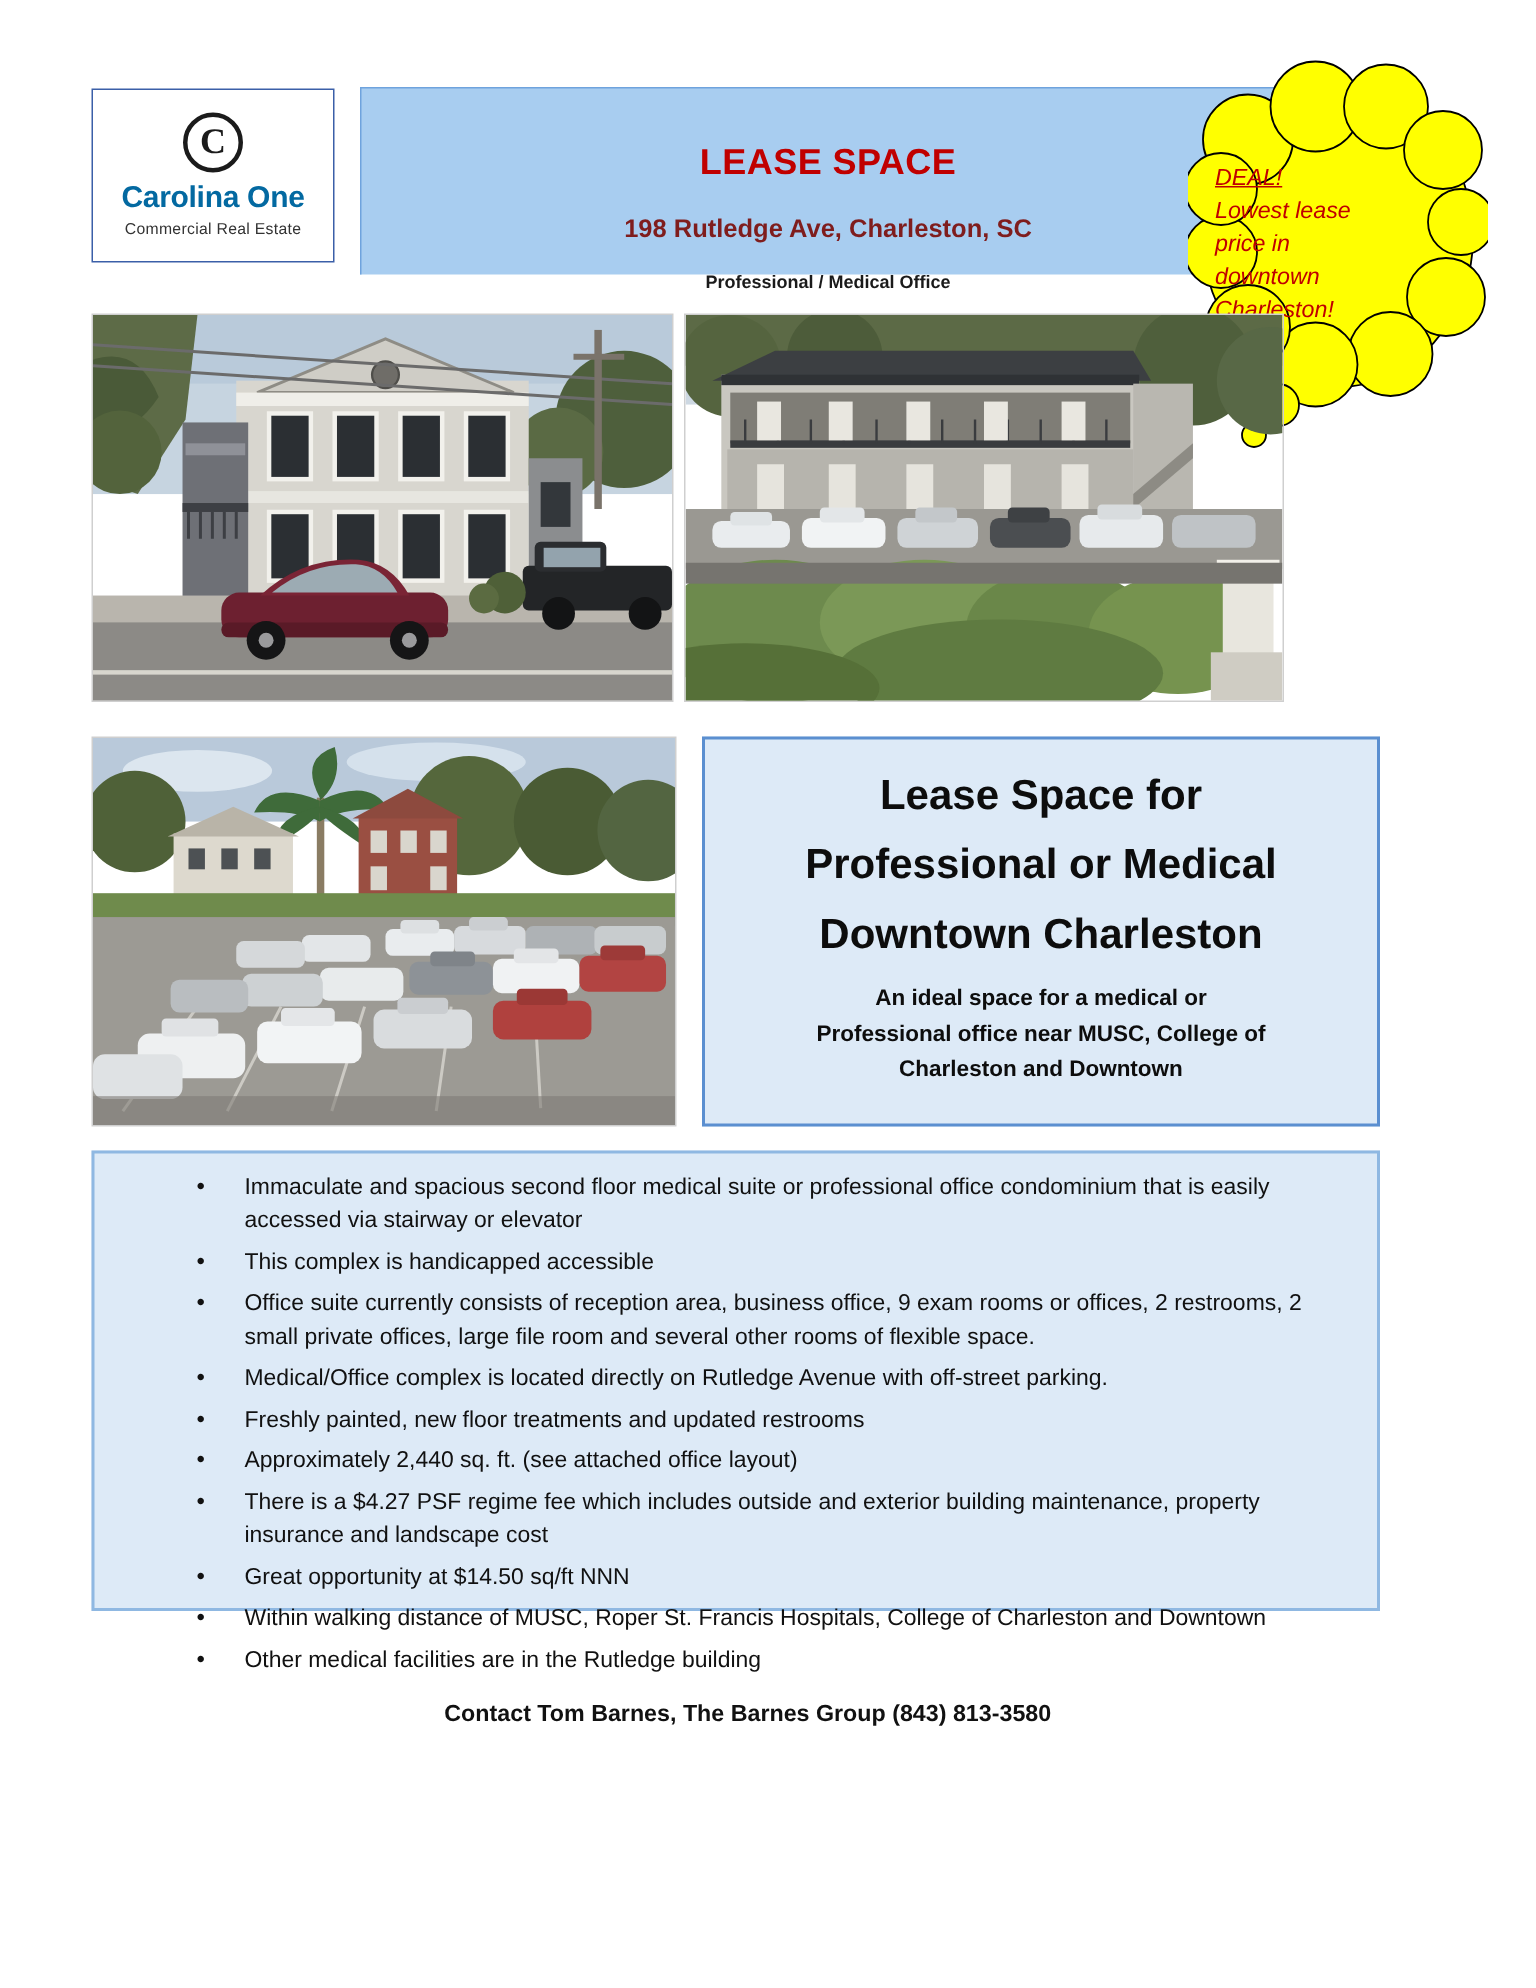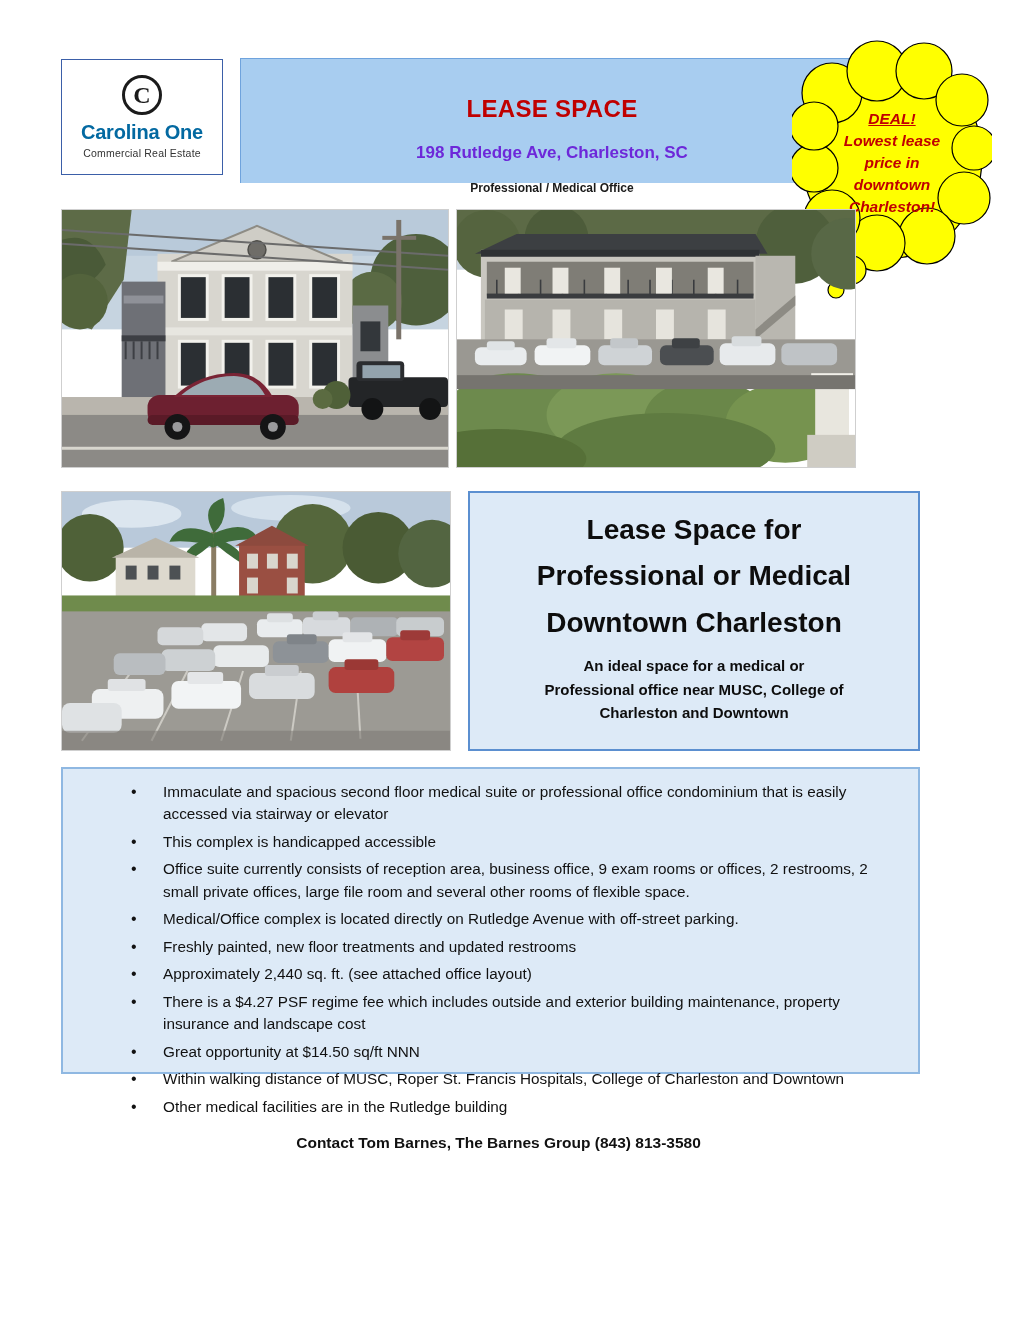--- a/index.html
+++ b/index.html
@@ -76,21 +76,21 @@
     margin-top: 36px;
     font-size: 24px;
     font-weight: bold;
     color: #c00000;
     letter-spacing: 0.3px;
   }
   .header-addr {
     margin-top: 20px;
     font-size: 17px;
     font-weight: bold;
-    color: #6d28d9;
+    color: #7f1d1d;
   }
   .header-type {
     margin-top: 18px;
     font-size: 12px;
     font-weight: bold;
     color: #1a1a1a;
   }
 
   
   .callout-wrap {
@@ -103,23 +103,22 @@
   .callout-wrap svg {
     position: absolute;
     left: 0;
     top: 0;
   }
   .callout-text {
     position: absolute;
     left: 18px;
     top: 70px;
     width: 164px;
-    text-align: center;
     font-size: 15.5px;
-    font-weight: bold;
+    font-weight: normal;
     font-style: italic;
     color: #c00000;
     line-height: 1.42;
   }
   .callout-text .deal {
     text-decoration: underline;
   }
 
   
   .photo {

